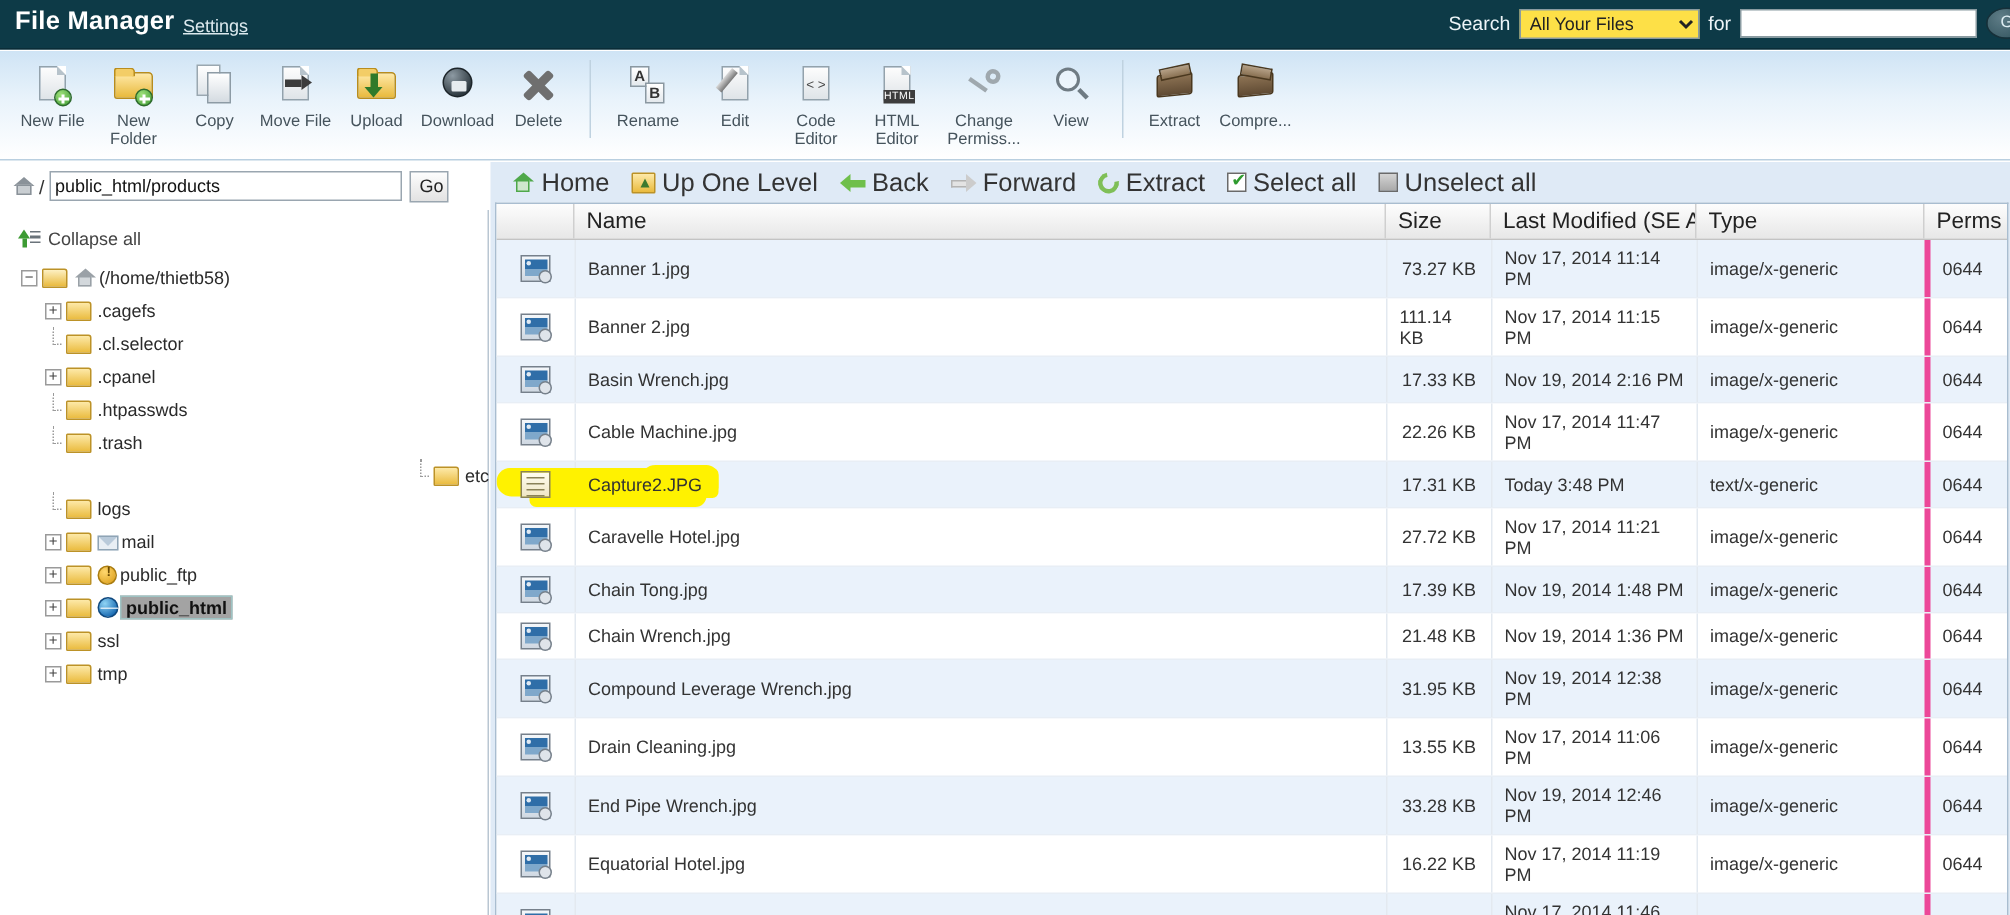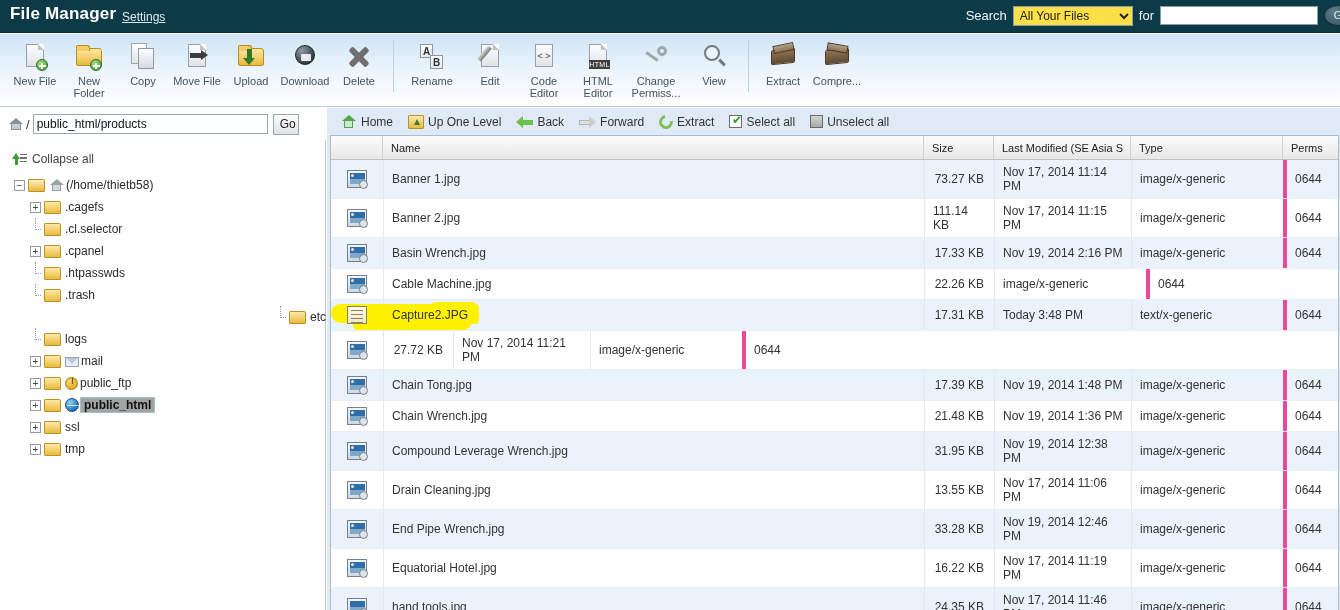--- a/index.html
+++ b/index.html
@@ -325,21 +325,21 @@
   #rightcol {
     position:absolute; left:327px; top:108px; width:1013px; height:502px;
     background:#dfeaf6;
   }
   #navbar{
     position:absolute; left:0; top:0; width:1013px; height:27px;
     display:flex; align-items:center; gap:3px; padding-left:8px;
   }
   .navitem{
     display:flex; align-items:center; gap:4px; padding:0 6px;
-    font-size:12px; color:#333; cursor:pointer; height:22px;
+    font-size:17px; color:#333; cursor:pointer; height:22px;
   }
   .nv-home{ width:16px; height:14px; position:relative; }
   .nv-home .hr{
     position:absolute; left:1px; top:0; width:0; height:0;
     border-left:7px solid transparent; border-right:7px solid transparent;
     border-bottom:6px solid #4fa84a;
   }
   .nv-home .hb{
     position:absolute; left:3px; top:5px; width:9px; height:8px;
     background:#cfe7cd; border:1px solid #4fa84a;
@@ -395,21 +395,21 @@
     background:#fff; border:1px solid #a9bdd0; border-bottom:none;
     overflow:hidden;
   }
   #grid-head{
     display:flex; height:24px; align-items:stretch;
     background: linear-gradient(to bottom,#fdfdfd,#e7e7e7);
     border-bottom:1px solid #c3c3c3;
   }
   #grid-head .gh{
     display:flex; align-items:center; padding-left:8px;
-    font-size:11px; color:#222; border-right:1px solid #cfcfcf;
+    font-size:15px; color:#222; border-right:1px solid #cfcfcf;
     overflow:hidden; white-space:nowrap; cursor:pointer;
   }
   .c-ico{ width:52px; flex:0 0 52px; }
   .c-name{ width:541px; flex:0 0 541px; }
   .c-size{ width:70px; flex:0 0 70px; }
   .c-mod{ width:137px; flex:0 0 137px; }
   .c-type{ width:152px; flex:0 0 152px; }
   .c-perm{ width:55px; flex:0 0 55px; border-right:none !important; }
 
   .frow{
@@ -803,20 +803,21 @@
           <div class="cell c-ico">
             <div class="fico img">
               <span class="pic"></span>
               <span class="sun"></span>
             </div>
           </div>
           <div class="cell c-name">
             <span class="above">Cable Machine.jpg</span>
           </div>
           <div class="cell c-size">22.26 KB</div>
+          <div class="cell c-mod">Nov 17, 2014 11:47 PM</div>
           <div class="cell c-type">
             <span class="above">image/x-generic</span>
           </div>
           <div class="cell c-perm">0644</div>
         </div>
         <div class="frow odd">
           <div class="cell c-ico">
             <div class="hl hl-a"></div>
             <div class="fico txt above">
               <i></i>
@@ -838,20 +839,23 @@
           </div>
           <div class="cell c-perm">0644</div>
         </div>
         <div class="frow even">
           <div class="cell c-ico">
             <div class="fico img">
               <span class="pic"></span>
               <span class="sun"></span>
             </div>
           </div>
+          <div class="cell c-name">
+            <span class="above">Caravelle Hotel.jpg</span>
+          </div>
           <div class="cell c-size">27.72 KB</div>
           <div class="cell c-mod">Nov 17, 2014 11:21 PM</div>
           <div class="cell c-type">
             <span class="above">image/x-generic</span>
           </div>
           <div class="cell c-perm">0644</div>
         </div>
         <div class="frow odd">
           <div class="cell c-ico">
             <div class="fico img">

